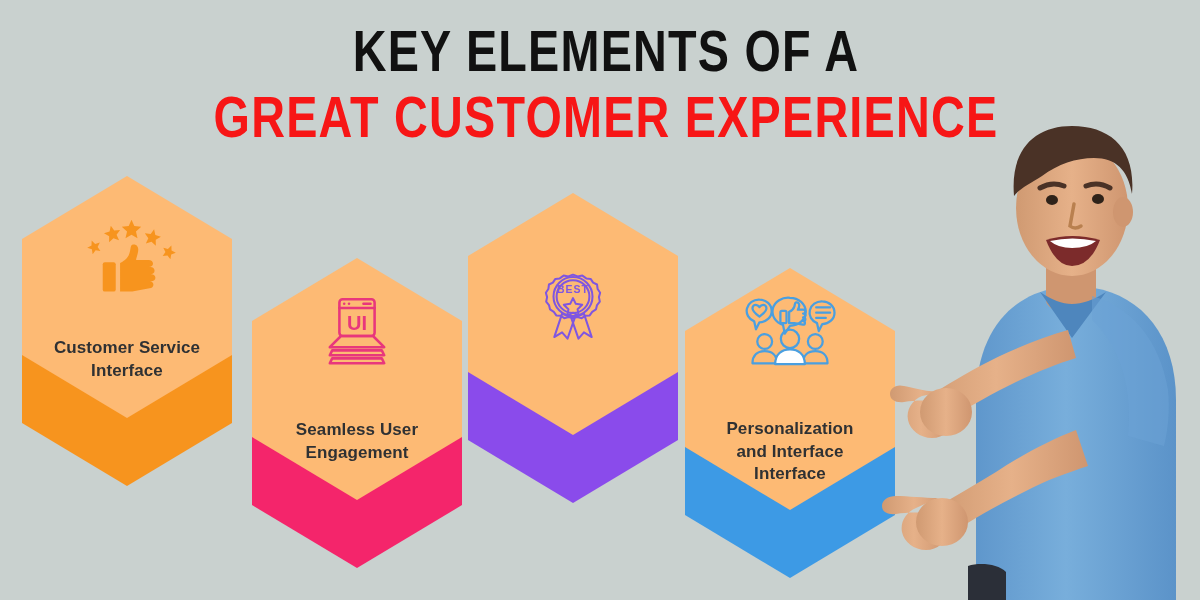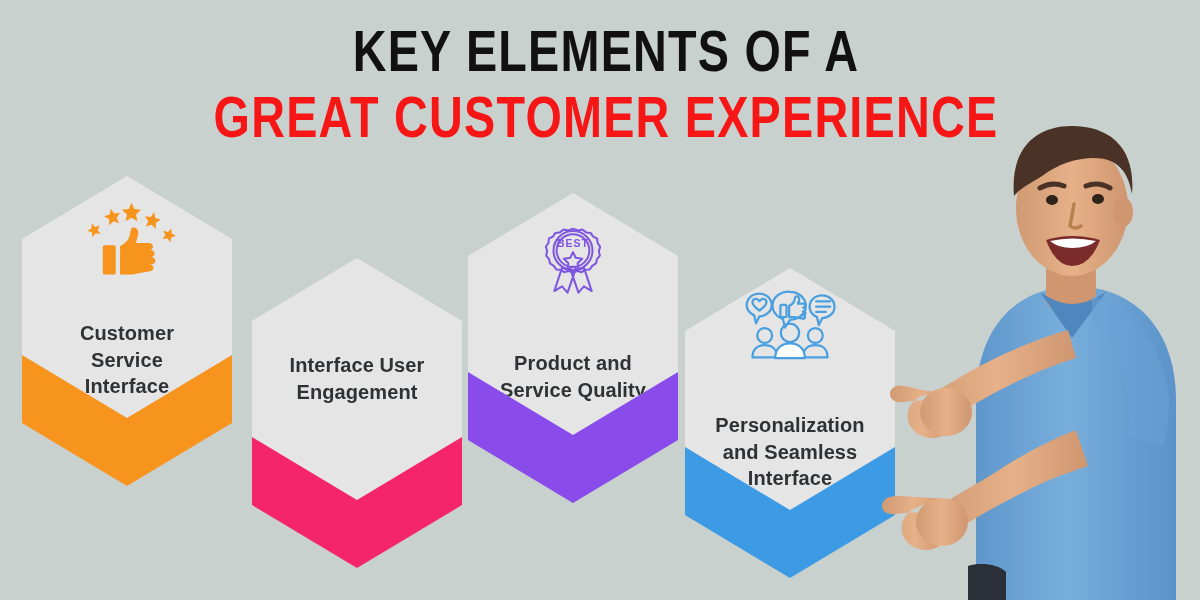--- a/index.html
+++ b/index.html
@@ -63,41 +63,41 @@
     left: 0;
     width: 210px;
     height: 242px;
     clip-path: polygon(50% 0%, 100% 26%, 100% 74%, 50% 100%, 0% 74%, 0% 26%);
   }
   .hex-accent {
     top: 68px;
   }
   .hex-white {
     top: 0;
-    background: #e5e5e5;
+    background: #fdba74;
     display: flex;
     flex-direction: column;
     align-items: center;
     justify-content: center;
     padding: 0 26px;
     gap: 38px;
   }
 
   .hex-icon {
     width: 88px;
     height: 78px;
     display: flex;
     align-items: center;
     justify-content: center;
     margin-bottom: 10px;
   }
   .hex-icon svg { display: block; overflow: visible; }
 
   .hex-label {
-    font-size: 20px;
+    font-size: 17px;
     font-weight: bold;
     color: #2f3133;
     line-height: 1.33;
     text-align: center;
     letter-spacing: 0.1px;
   }
 
   
   .person {
     position: absolute;
@@ -154,22 +154,39 @@
       <div class="hex-label">
         <div>Customer Service</div>
         <div>Interface</div>
       </div>
     </div>
   </div>
 
   <div class="hex-card" style="left:252px; top:258px;">
     <div class="hex hex-accent" style="background:#f4256b"></div>
     <div class="hex hex-white">
+      <div class="hex-icon">
+        <svg viewBox="0 0 100 90" width="80" height="72">
+          <g fill="none" stroke="#e8377c" stroke-width="3.2" stroke-linejoin="round" stroke-linecap="round">
+
+            <rect x="28" y="4" width="44" height="46" rx="4"></rect>
+            <line x1="28" y1="15" x2="72" y2="15"></line>
+            <circle cx="34" cy="9.6" r="1.6" fill="#e8377c" stroke="none"></circle>
+            <circle cx="40" cy="9.6" r="1.6" fill="#e8377c" stroke="none"></circle>
+            <line x1="58" y1="9.6" x2="67" y2="9.6" stroke-width="3"></line>
+
+            <path d="M30,50 L70,50 L84,64 L16,64 Z"></path>
+            <path d="M19,68 L81,68 L84,74 L16,74 Z"></path>
+            <path d="M19,78 L81,78 L84,84 L16,84 Z"></path>
+          </g>
+          <text x="50" y="43" text-anchor="middle" font-family="'Liberation Sans', sans-serif" font-size="25" font-weight="bold" fill="#e8377c">UI</text>
+        </svg>
+      </div>
       <div class="hex-label">
-        <div>Interface User</div>
+        <div>Seamless User</div>
         <div>Engagement</div>
       </div>
     </div>
   </div>
 
   <div class="hex-card" style="left:468px; top:193px;">
     <div class="hex hex-accent" style="background:#8a4beb"></div>
     <div class="hex hex-white">
       <div class="hex-icon">
         <svg viewBox="0 0 100 100" width="78" height="78">
@@ -186,24 +203,20 @@
                      L15.6,40.6 L16.8,34.8 L15.2,29.2 L18.4,24.4 L19.2,18.6 L24.2,16.2
                      L27.4,11.4 L33,10.8 L38,7.2 L44,8.4 Z"></path>
 
             <circle cx="50" cy="34" r="25"></circle>
             <circle cx="50" cy="34" r="21"></circle>
 
             <polygon points="50,36 53.6,43.4 61.8,44.6 55.9,50.3 57.3,58.4 50,54.6 42.7,58.4 44.1,50.3 38.2,44.6 46.4,43.4"></polygon>
           </g>
           <text x="50" y="30" text-anchor="middle" font-family="'Liberation Sans', sans-serif" font-size="13.5" font-weight="bold" letter-spacing="1.2" fill="#7f56e0">BEST</text>
         </svg>
-      </div>
-      <div class="hex-label">
-        <div>Product and</div>
-        <div>Service Quality</div>
       </div>
     </div>
   </div>
 
   <div class="hex-card" style="left:685px; top:268px;">
     <div class="hex hex-accent" style="background:#3d9ae5"></div>
     <div class="hex hex-white">
       <div class="hex-icon">
         <svg viewBox="0 0 110 80" width="96" height="70">
           <g fill="none" stroke="#4a9fe0" stroke-width="2.6" stroke-linejoin="round" stroke-linecap="round">
@@ -230,21 +243,21 @@
             <path d="M12,77 C12,67.5 18,63 26,63 C34,63 40,67.5 40,77 Z"></path>
             <circle cx="84" cy="52" r="8.5"></circle>
             <path d="M70,77 C70,67.5 76,63 84,63 C92,63 98,67.5 98,77 Z"></path>
             <circle cx="55" cy="49" r="10.5"></circle>
             <path d="M38,78 C38,66.5 45.5,61 55,61 C64.5,61 72,66.5 72,78 Z" fill="#ffffff"></path>
           </g>
         </svg>
       </div>
       <div class="hex-label">
         <div>Personalization</div>
-        <div>and Seamless</div>
+        <div>and Interface</div>
         <div>Interface</div>
       </div>
     </div>
   </div>
 
   <div class="person">
     <svg viewBox="0 0 320 500" width="320" height="500">
       <defs>
         <linearGradient id="shirtg" x1="0" y1="0" x2="1" y2="0">
           <stop offset="0%" stop-color="#5f97cc"></stop>

